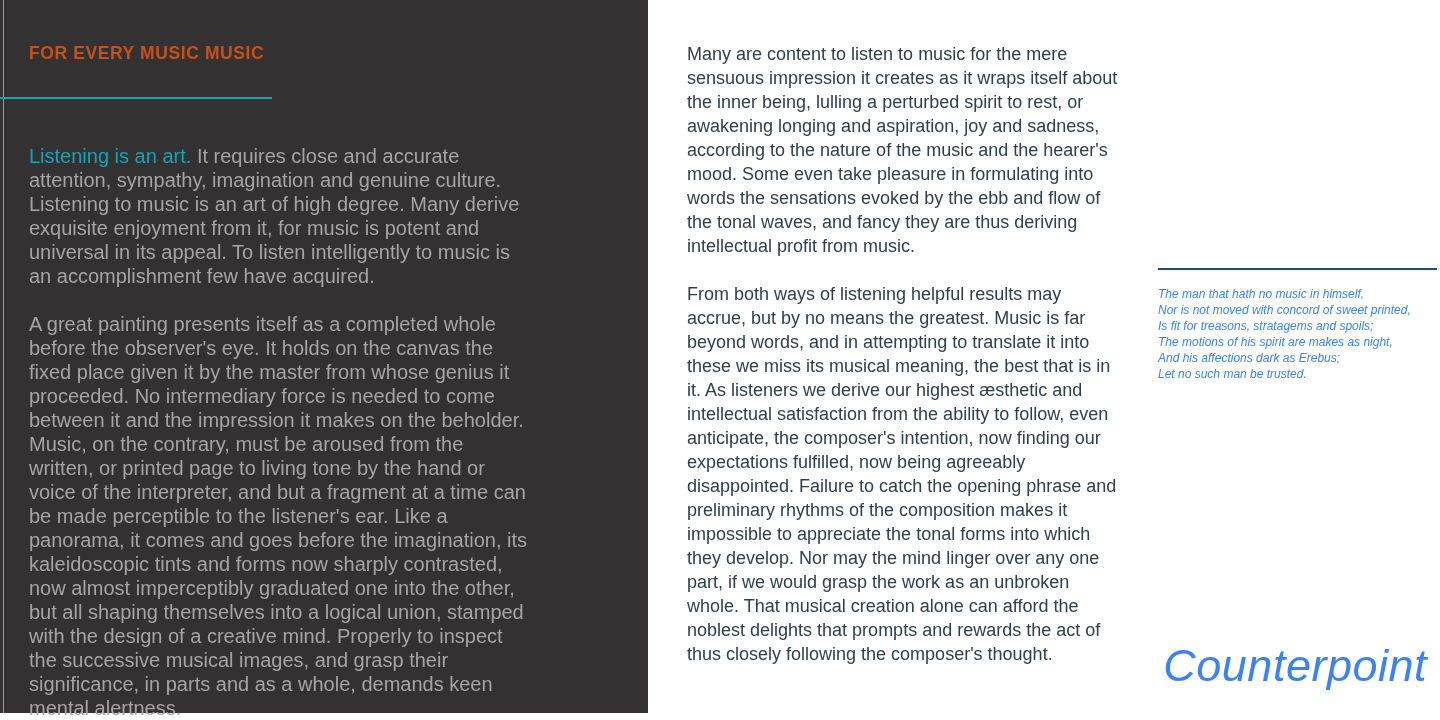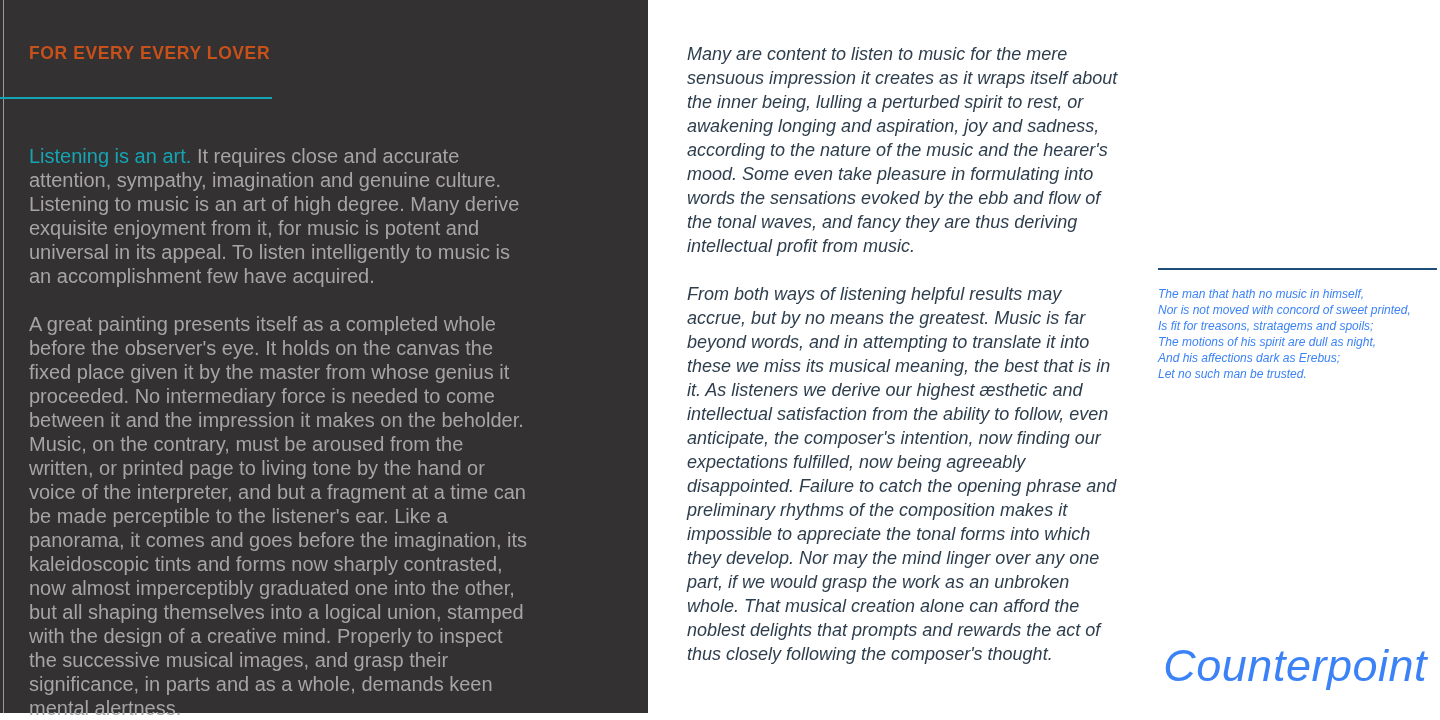--- a/index.html
+++ b/index.html
@@ -42,21 +42,21 @@
   .panel-body p { margin: 0 0 24px 0; }
   .lead-teal { }
 
   
   .main-col {
     position: absolute; top: 42px; left: 687px;
     width: 443px;
     font-size: 18px; line-height: 24px;
     color: #2e3e4d;
   }
-  .main-col p { margin: 0 12px 24px 0; font-style: italic; }
+  .main-col p { margin: 0 12px 24px 0; }
 
   
   .navy-rule {
     position: absolute; top: 268px; left: 1158px;
     width: 279px; height: 2px;
   }
   .quote-block {
     position: absolute; top: 286px; left: 1158px;
     width: 280px;
     font-size: 12px; line-height: 16px;
@@ -75,41 +75,41 @@
   }
 </style>
 </head>
 <body>
 
 <div class="slide">
 
   <div class="left-panel" style="background: rgb(52, 49, 50);">
     <div class="edge-line"></div>
 
-    <h1 class="panel-heading" style="color: rgb(200, 81, 26);">FOR EVERY EVERY LOVER</h1>
+    <h1 class="panel-heading" style="color: rgb(200, 81, 26);">FOR EVERY MUSIC MUSIC</h1>
 
     <div class="teal-rule" style="background: rgb(20, 165, 181);"></div>
 
     <div class="panel-body" style="color: rgb(166, 164, 164);">
       <p><span class="lead-teal" style="color: rgb(20, 165, 181);">Listening is an art.</span><span> It requires close and accurate attention, sympathy, imagination and genuine culture. Listening to music is an art of high degree. Many derive exquisite enjoyment from it, for music is potent and universal in its appeal. To listen intelligently to music is an accomplishment few have acquired.</span></p>
       <p>A great painting presents itself as a completed whole before the observer's eye. It holds on the canvas the fixed place given it by the master from whose genius it proceeded. No intermediary force is needed to come between it and the impression it makes on the beholder. Music, on the contrary, must be aroused from the written, or printed page to living tone by the hand or voice of the interpreter, and but a fragment at a time can be made perceptible to the listener's ear. Like a panorama, it comes and goes before the imagination, its kaleidoscopic tints and forms now sharply contrasted, now almost imperceptibly graduated one into the other, but all shaping themselves into a logical union, stamped with the design of a creative mind. Properly to inspect the successive musical images, and grasp their significance, in parts and as a whole, demands keen mental alertness.</p>
     </div>
   </div>
 
   <div class="main-col" style="color: rgb(46, 62, 77);">
     <p>Many are content to listen to music for the mere sensuous impression it creates as it wraps itself about the inner being, lulling a perturbed spirit to rest, or awakening longing and aspiration, joy and sadness, according to the nature of the music and the hearer's mood. Some even take pleasure in formulating into words the sensations evoked by the ebb and flow of the tonal waves, and fancy they are thus deriving intellectual profit from music.</p>
     <p>From both ways of listening helpful results may accrue, but by no means the greatest. Music is far beyond words, and in attempting to translate it into these we miss its musical meaning, the best that is in it. As listeners we derive our highest æsthetic and intellectual satisfaction from the ability to follow, even anticipate, the composer's intention, now finding our expectations fulfilled, now being agreeably disappointed. Failure to catch the opening phrase and preliminary rhythms of the composition makes it impossible to appreciate the tonal forms into which they develop. Nor may the mind linger over any one part, if we would grasp the work as an unbroken whole. That musical creation alone can afford the noblest delights that prompts and rewards the act of thus closely following the composer's thought.</p>
   </div>
 
   <div class="navy-rule" style="background: rgb(31, 78, 121);"></div>
 
   <div class="quote-block" style="color: #3b82f6;">
     <div>The man that hath no music in himself,</div>
     <div>Nor is not moved with concord of sweet printed,</div>
     <div>Is fit for treasons, stratagems and spoils;</div>
-    <div>The motions of his spirit are dull as night,</div>
+    <div>The motions of his spirit are makes as night,</div>
     <div>And his affections dark as Erebus;</div>
     <div>Let no such man be trusted.</div>
   </div>
 
   <div class="footer-title" style="color: #3b82f6;">Counterpoint</div>
 
 </div>
 
 </body></html>

